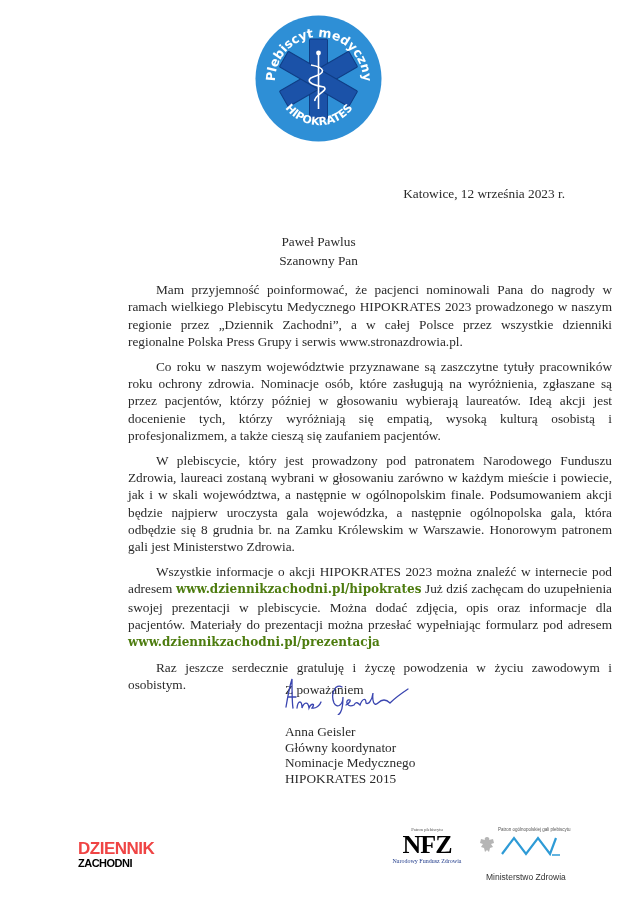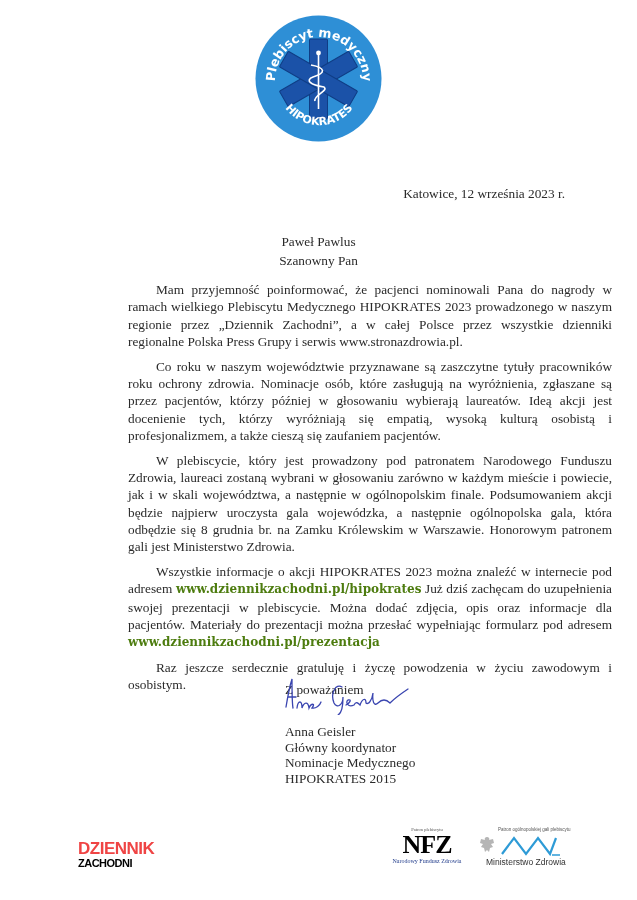--- a/index.html
+++ b/index.html
@@ -17,21 +17,21 @@
   .dz { position:absolute; left:78px; top:842px; font-family:"Liberation Sans", sans-serif; font-weight:bold; line-height:14px; letter-spacing:-0.5px; }
   .dz .l1 { color:#ef4444; font-size:17px; }
   .dz .l2 { color:#000000; font-size:11px; }
   .nfz { position:absolute; left:382px; top:827px; width:90px; text-align:center; font-family:"Liberation Serif", serif; }
   .nfz .cap { font-size:4.5px; color:#555; }
   .nfz .mark { font-size:26px; font-weight:bold; color:#000000; line-height:26px; letter-spacing:-1px; }
   .nfz .name { font-size:6px; color:#1f3a8a; }
   .mz { position:absolute; left:478px; top:827px; width:100px; font-family:"Liberation Sans", sans-serif; }
   .mz .cap { font-size:4.5px; color:#555; margin-left:20px; }
   .mz .row { display:flex; align-items:center; gap:4px; margin-top:2px; }
-  .mz .name { font-size:8.5px; color:#333; margin-top:1px; margin-left:8px; }
+  .mz .name { font-size:8.5px; color:#333; margin-top:16px; margin-left:8px; }
 </style>
 </head>
 <body>
 
 <div class="logo">
   <svg width="131" height="131" viewBox="0 0 131 131">
     <defs>
       <path id="arcTop" d="M 22 68 A 44 44 0 0 1 110 68"></path>
       <path id="arcBot" d="M 28 88 A 42 42 0 0 0 104 88"></path>
     </defs>

